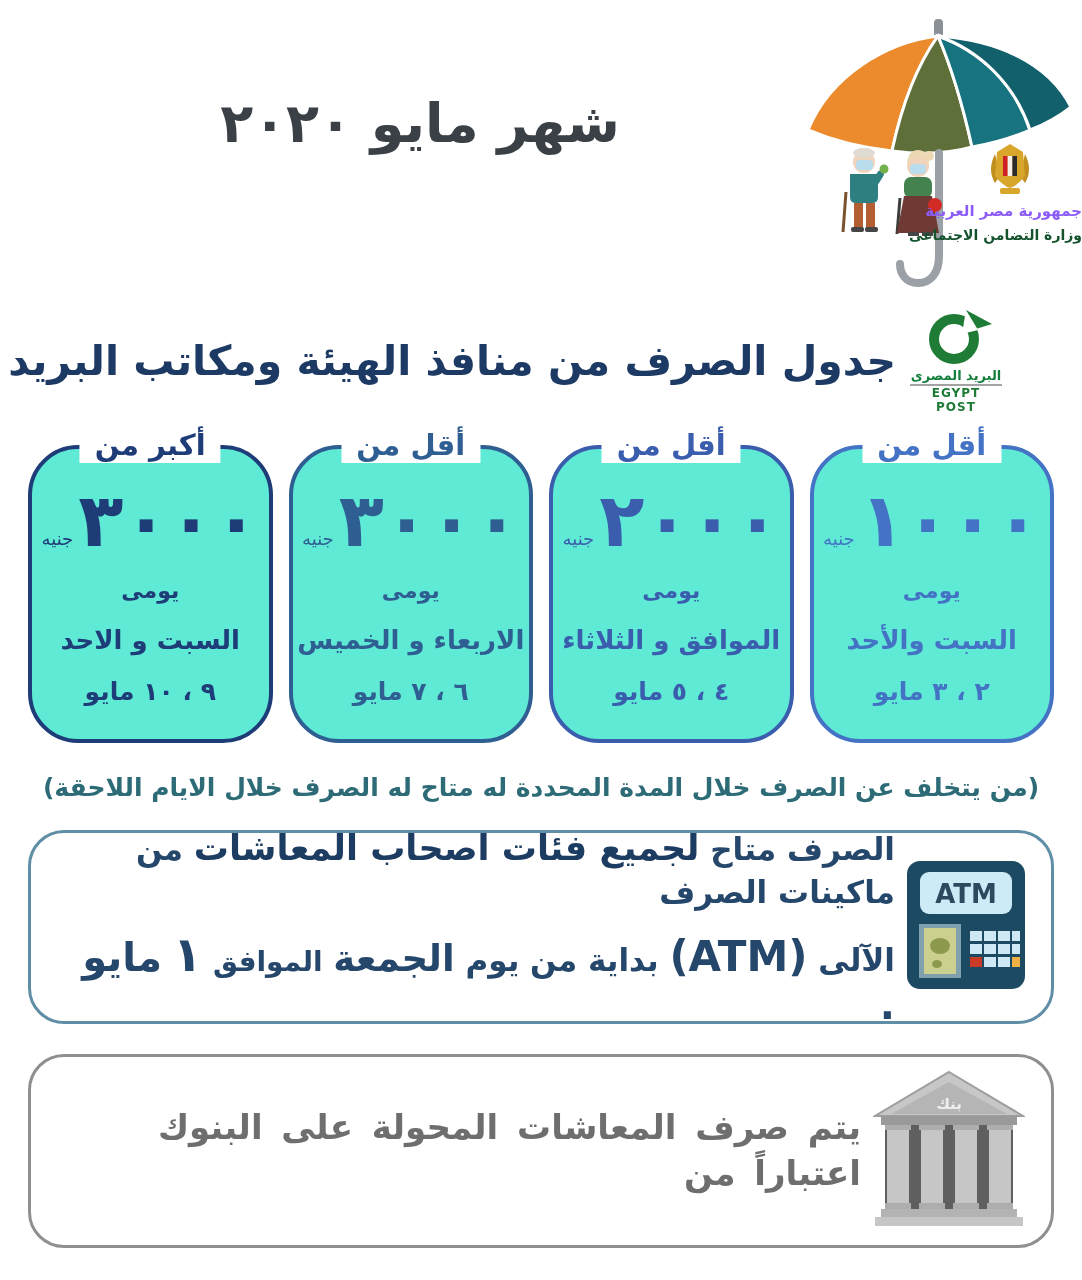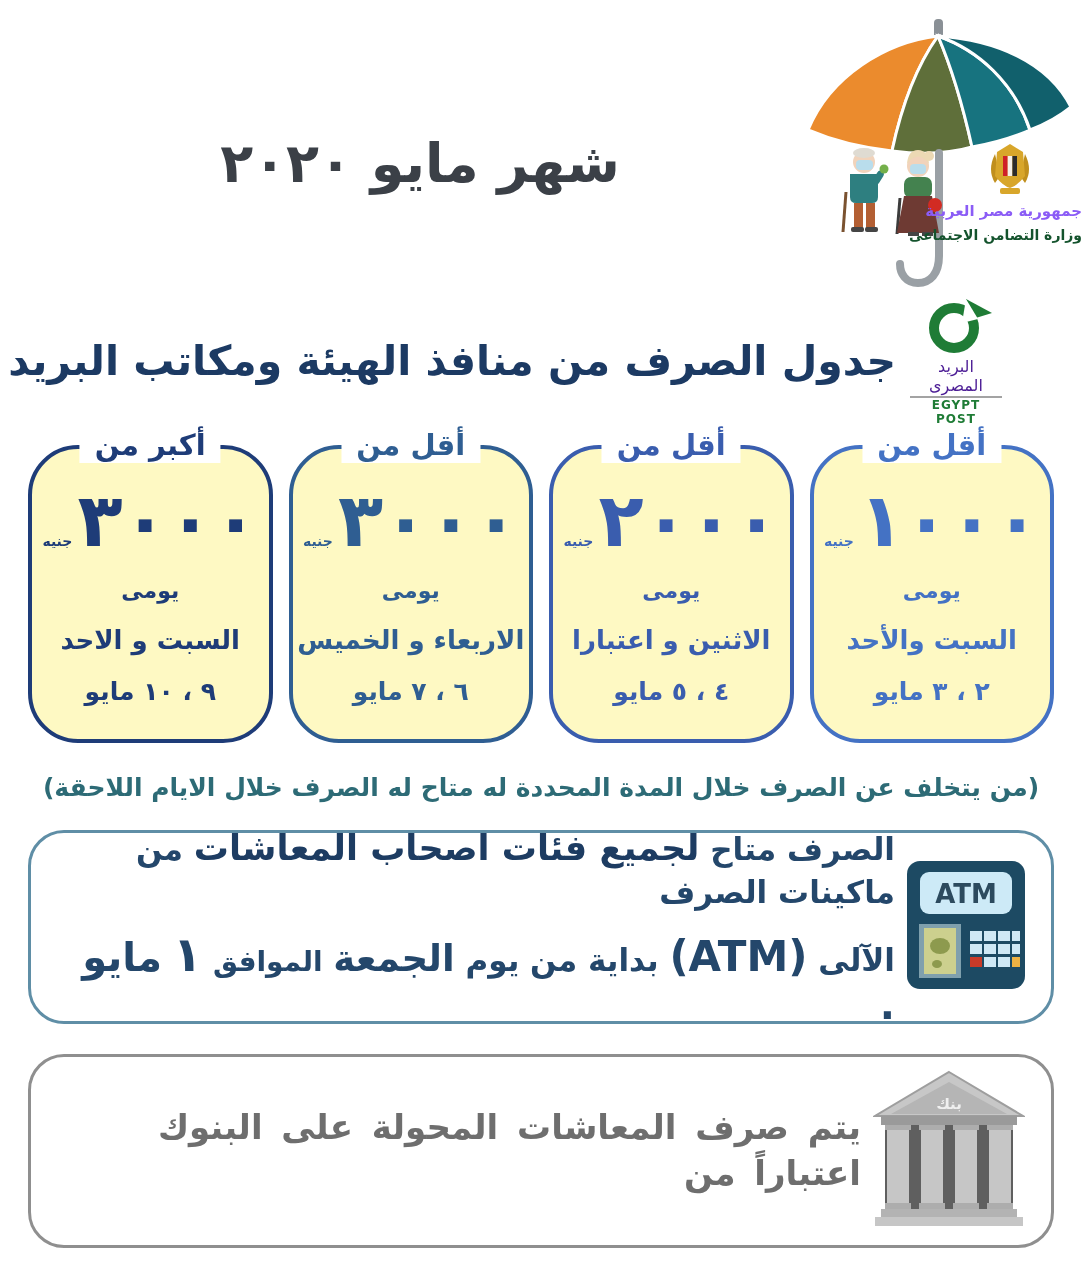--- a/index.html
+++ b/index.html
@@ -7,50 +7,50 @@
   .page {
     width:1082px; height:1280px; background:#ffffff; margin:0 auto;
     direction:rtl; position:relative; overflow:hidden;
     font-family:"DejaVu Sans", sans-serif;
   }
 
   
   .header { position:relative; height:305px; }
   .title-block { position:absolute; left:50px; top:50px; width:740px; text-align:center; }
   .title-line { font-size:54px; font-weight:bold; color:#3b4047; line-height:1.1; }
-  .title-line.second { margin-top:84px; }
+  .title-line.second { margin-top:44px; }
 
   .umbrella-wrap { position:absolute; left:798px; top:6px; width:284px; height:300px; }
   .umbrella-svg { position:absolute; top:0; left:0; }
   .gov-block { position:absolute; left:140px; top:136px; width:144px; text-align:center; }
   .gov-country { font-size:15px; font-weight:bold; color:#8b5cf6; margin-top:2px; white-space:nowrap; }
   .gov-ministry { font-size:14px; font-weight:bold; color:#14532d; margin-top:7px; white-space:nowrap; }
 
   
   .subtitle-row { display:flex; align-items:center; padding:4px 66px 0 36px; gap:14px; height:108px; }
   .post-logo { width:92px; text-align:center; flex:0 0 auto; }
-  .post-ar { font-size:16px; font-weight:normal; color:#4c1d95; margin-top:-2px; }
+  .post-ar { font-size:13px; font-weight:bold; color:#15803d; margin-top:-2px; }
   .post-en { font-size:12px; font-weight:bold; color:#1f7c36; letter-spacing:1px; border-top:2px solid #a3a3a3; margin-top:1px; }
   .subtitle { flex:1; text-align:center; font-size:41px; font-weight:bold; color:#1c3a63; padding-left:14px; white-space:nowrap; }
 
   
   .cards-row { display:flex; gap:16px; padding:0 28px; margin-top:32px; }
   .pension-card {
     flex:1; height:298px; border:4px solid #4472c4; border-radius:50px;
     position:relative; display:flex; flex-direction:column; align-items:center;
-    padding-top:30px; color:#4472c4; background:#fef9c3;
+    padding-top:30px; color:#4472c4; background:#5eead4;
   }
   .card-legend {
     position:absolute; top:-22px; right:50%; transform:translateX(50%);
     background:#fff; padding:0 15px; font-size:29px; font-weight:bold;
     line-height:1.25; white-space:nowrap;
   }
   .amount-row { display:flex; align-items:flex-end; gap:5px; margin-top:10px; }
   .amount { font-size:74px; font-weight:bold; line-height:0.85; letter-spacing:3px; }
-  .currency { font-size:14px; font-weight:bold; padding-bottom:3px; }
+  .currency { font-size:18px; font-weight:normal; padding-bottom:3px; }
   .days-label { font-size:22px; font-weight:bold; margin-top:26px; }
   .days { font-size:26px; font-weight:bold; margin-top:22px; white-space:nowrap; }
   .dates { font-size:25px; font-weight:bold; margin-top:22px; white-space:nowrap; }
 
   
   .note { margin-top:30px; text-align:center; font-size:25px; font-weight:bold; color:#2d6b76; }
 
   
   .info-box { margin:28px 28px 0; border-radius:36px; display:flex; align-items:center; padding:16px 26px; background:#fff; }
   .atm-box { border:3px solid #5f8ea6; height:194px; }
@@ -185,21 +185,21 @@
       <div class="dates">٢ ، ٣ مايو</div>
     </div>
 
     <div class="pension-card" style="border-color: rgb(58, 93, 174); color: rgb(58, 93, 174);">
       <div class="card-legend">أقل من</div>
       <div class="amount-row">
         <span class="amount">٢٠٠٠</span>
         <span class="currency">جنيه</span>
       </div>
       <div class="days-label">يومى</div>
-      <div class="days">الاثنين و اعتبارا</div>
+      <div class="days">الموافق و الثلاثاء</div>
       <div class="dates">٤ ، ٥ مايو</div>
     </div>
 
     <div class="pension-card" style="border-color: rgb(47, 94, 146); color: rgb(47, 94, 146);">
       <div class="card-legend">أقل من</div>
       <div class="amount-row">
         <span class="amount">٣٠٠٠</span>
         <span class="currency">جنيه</span>
       </div>
       <div class="days-label">يومى</div>

